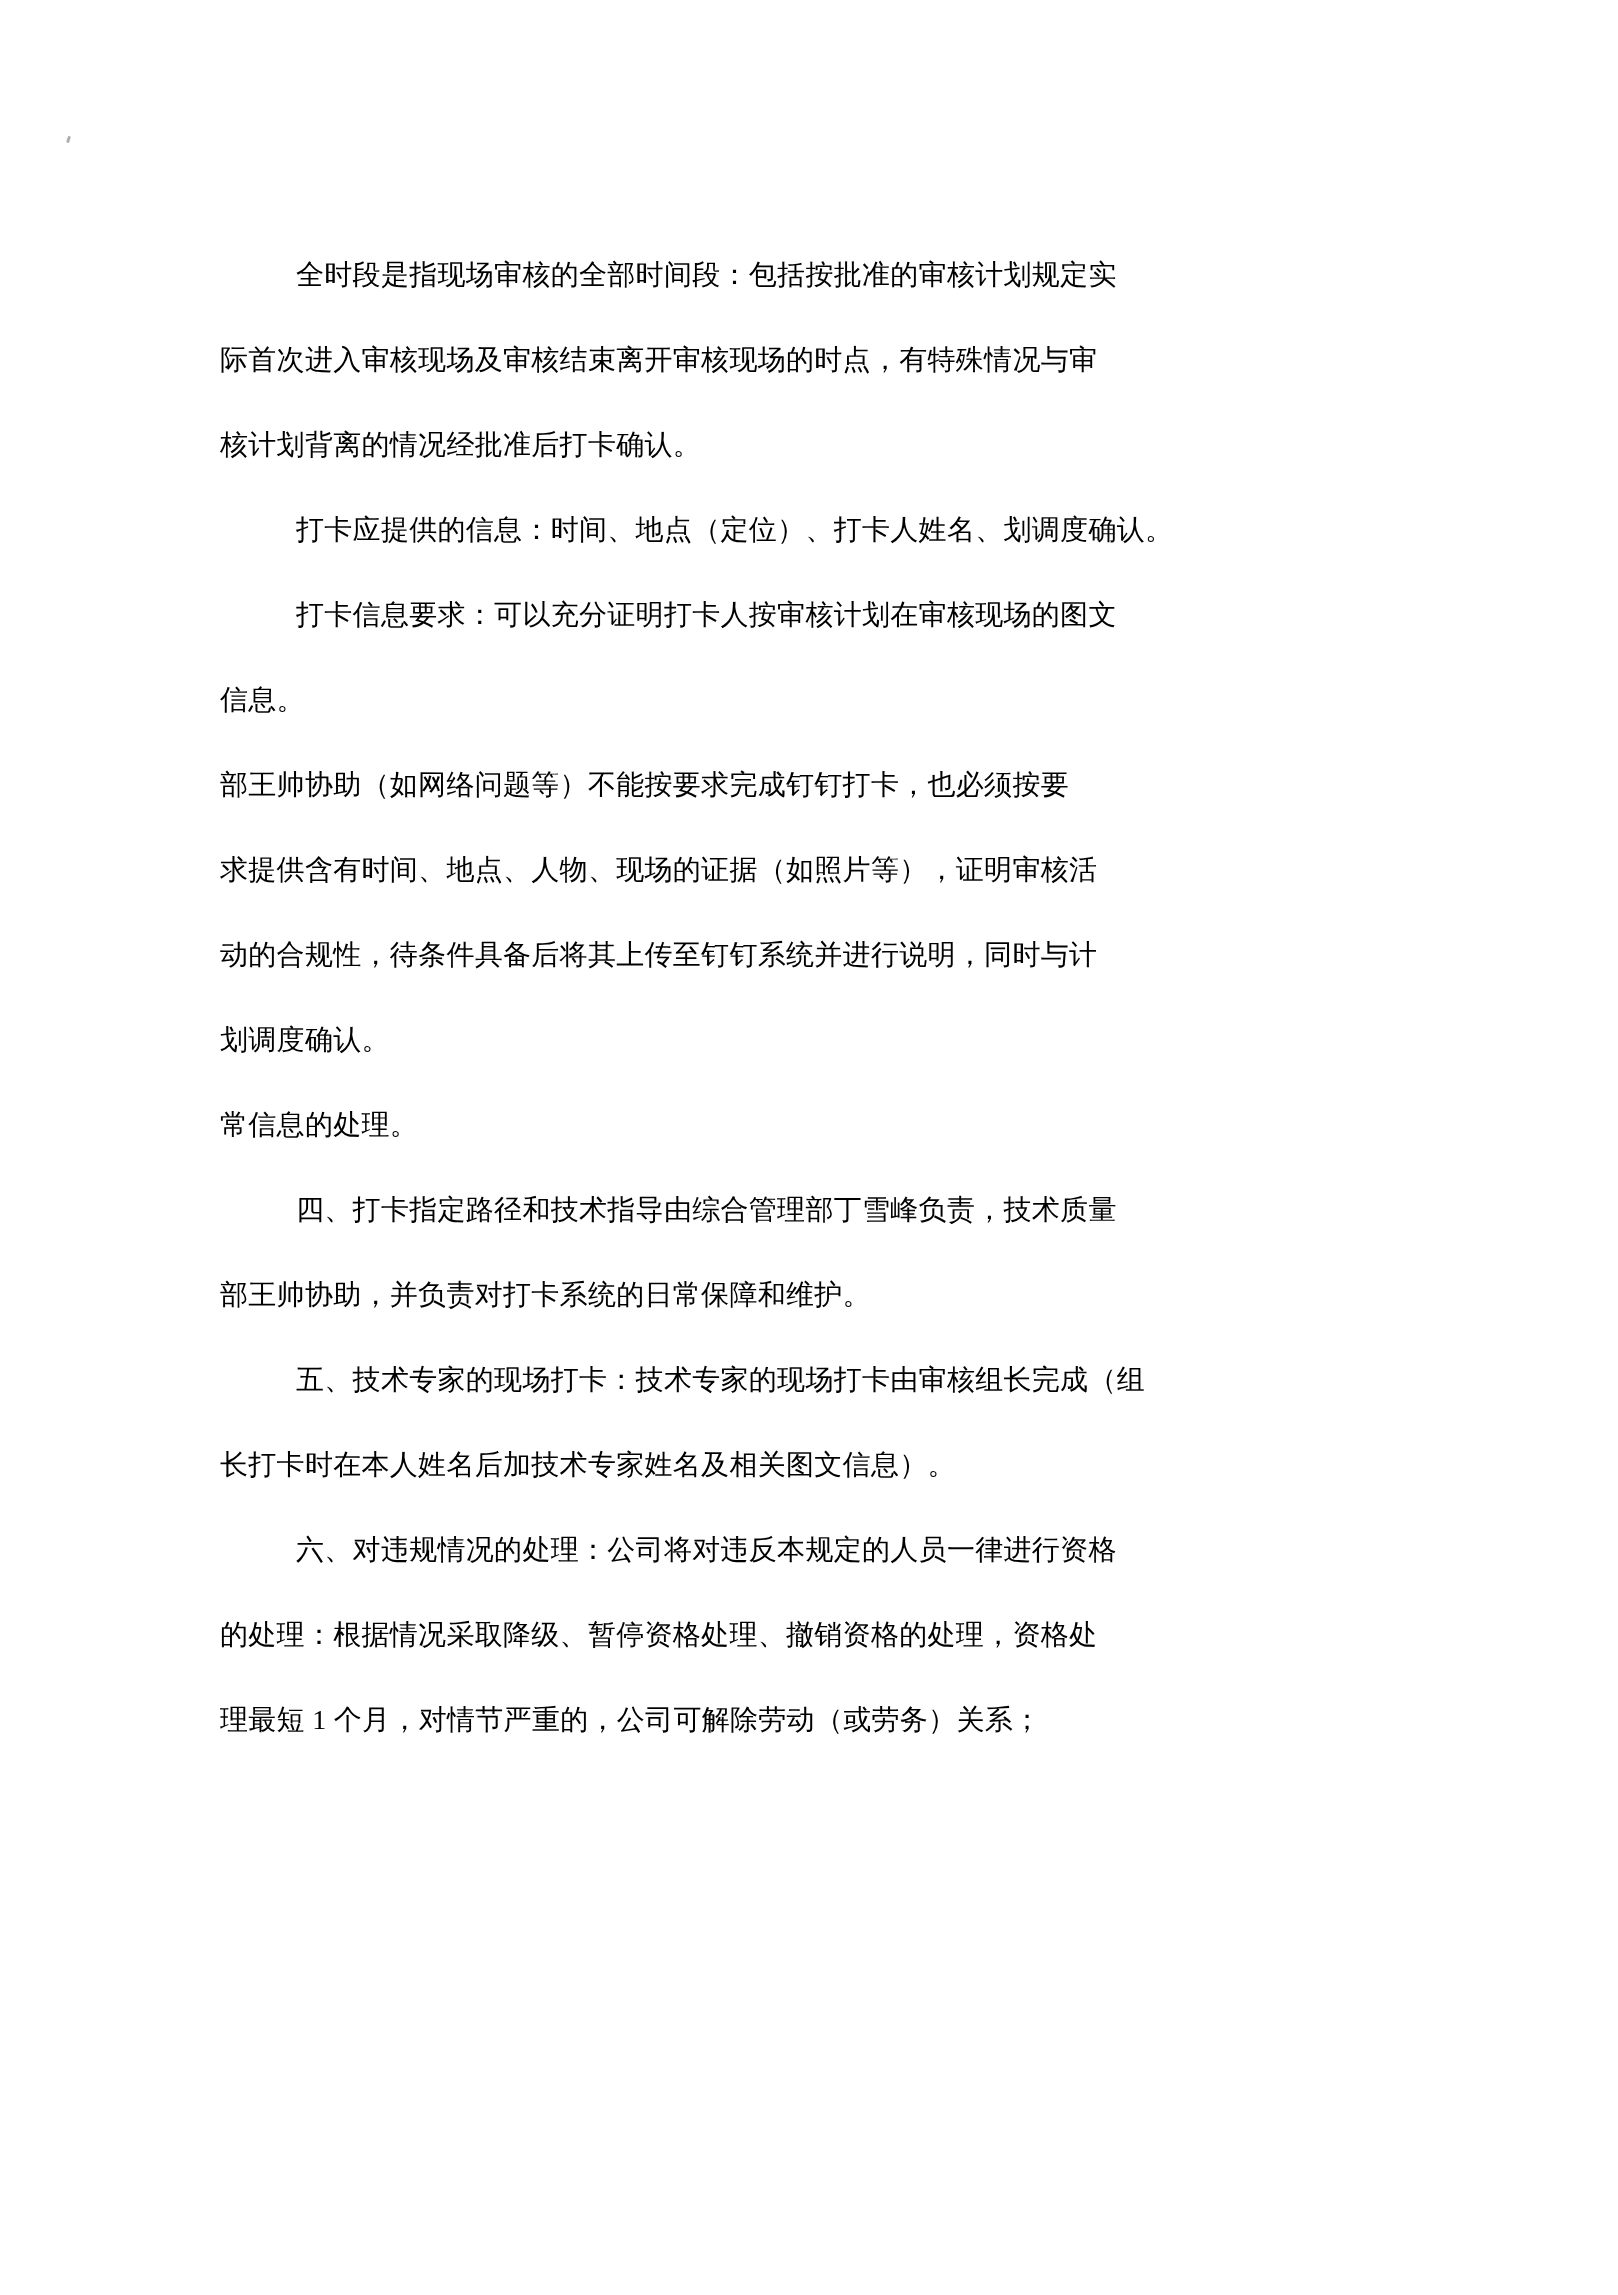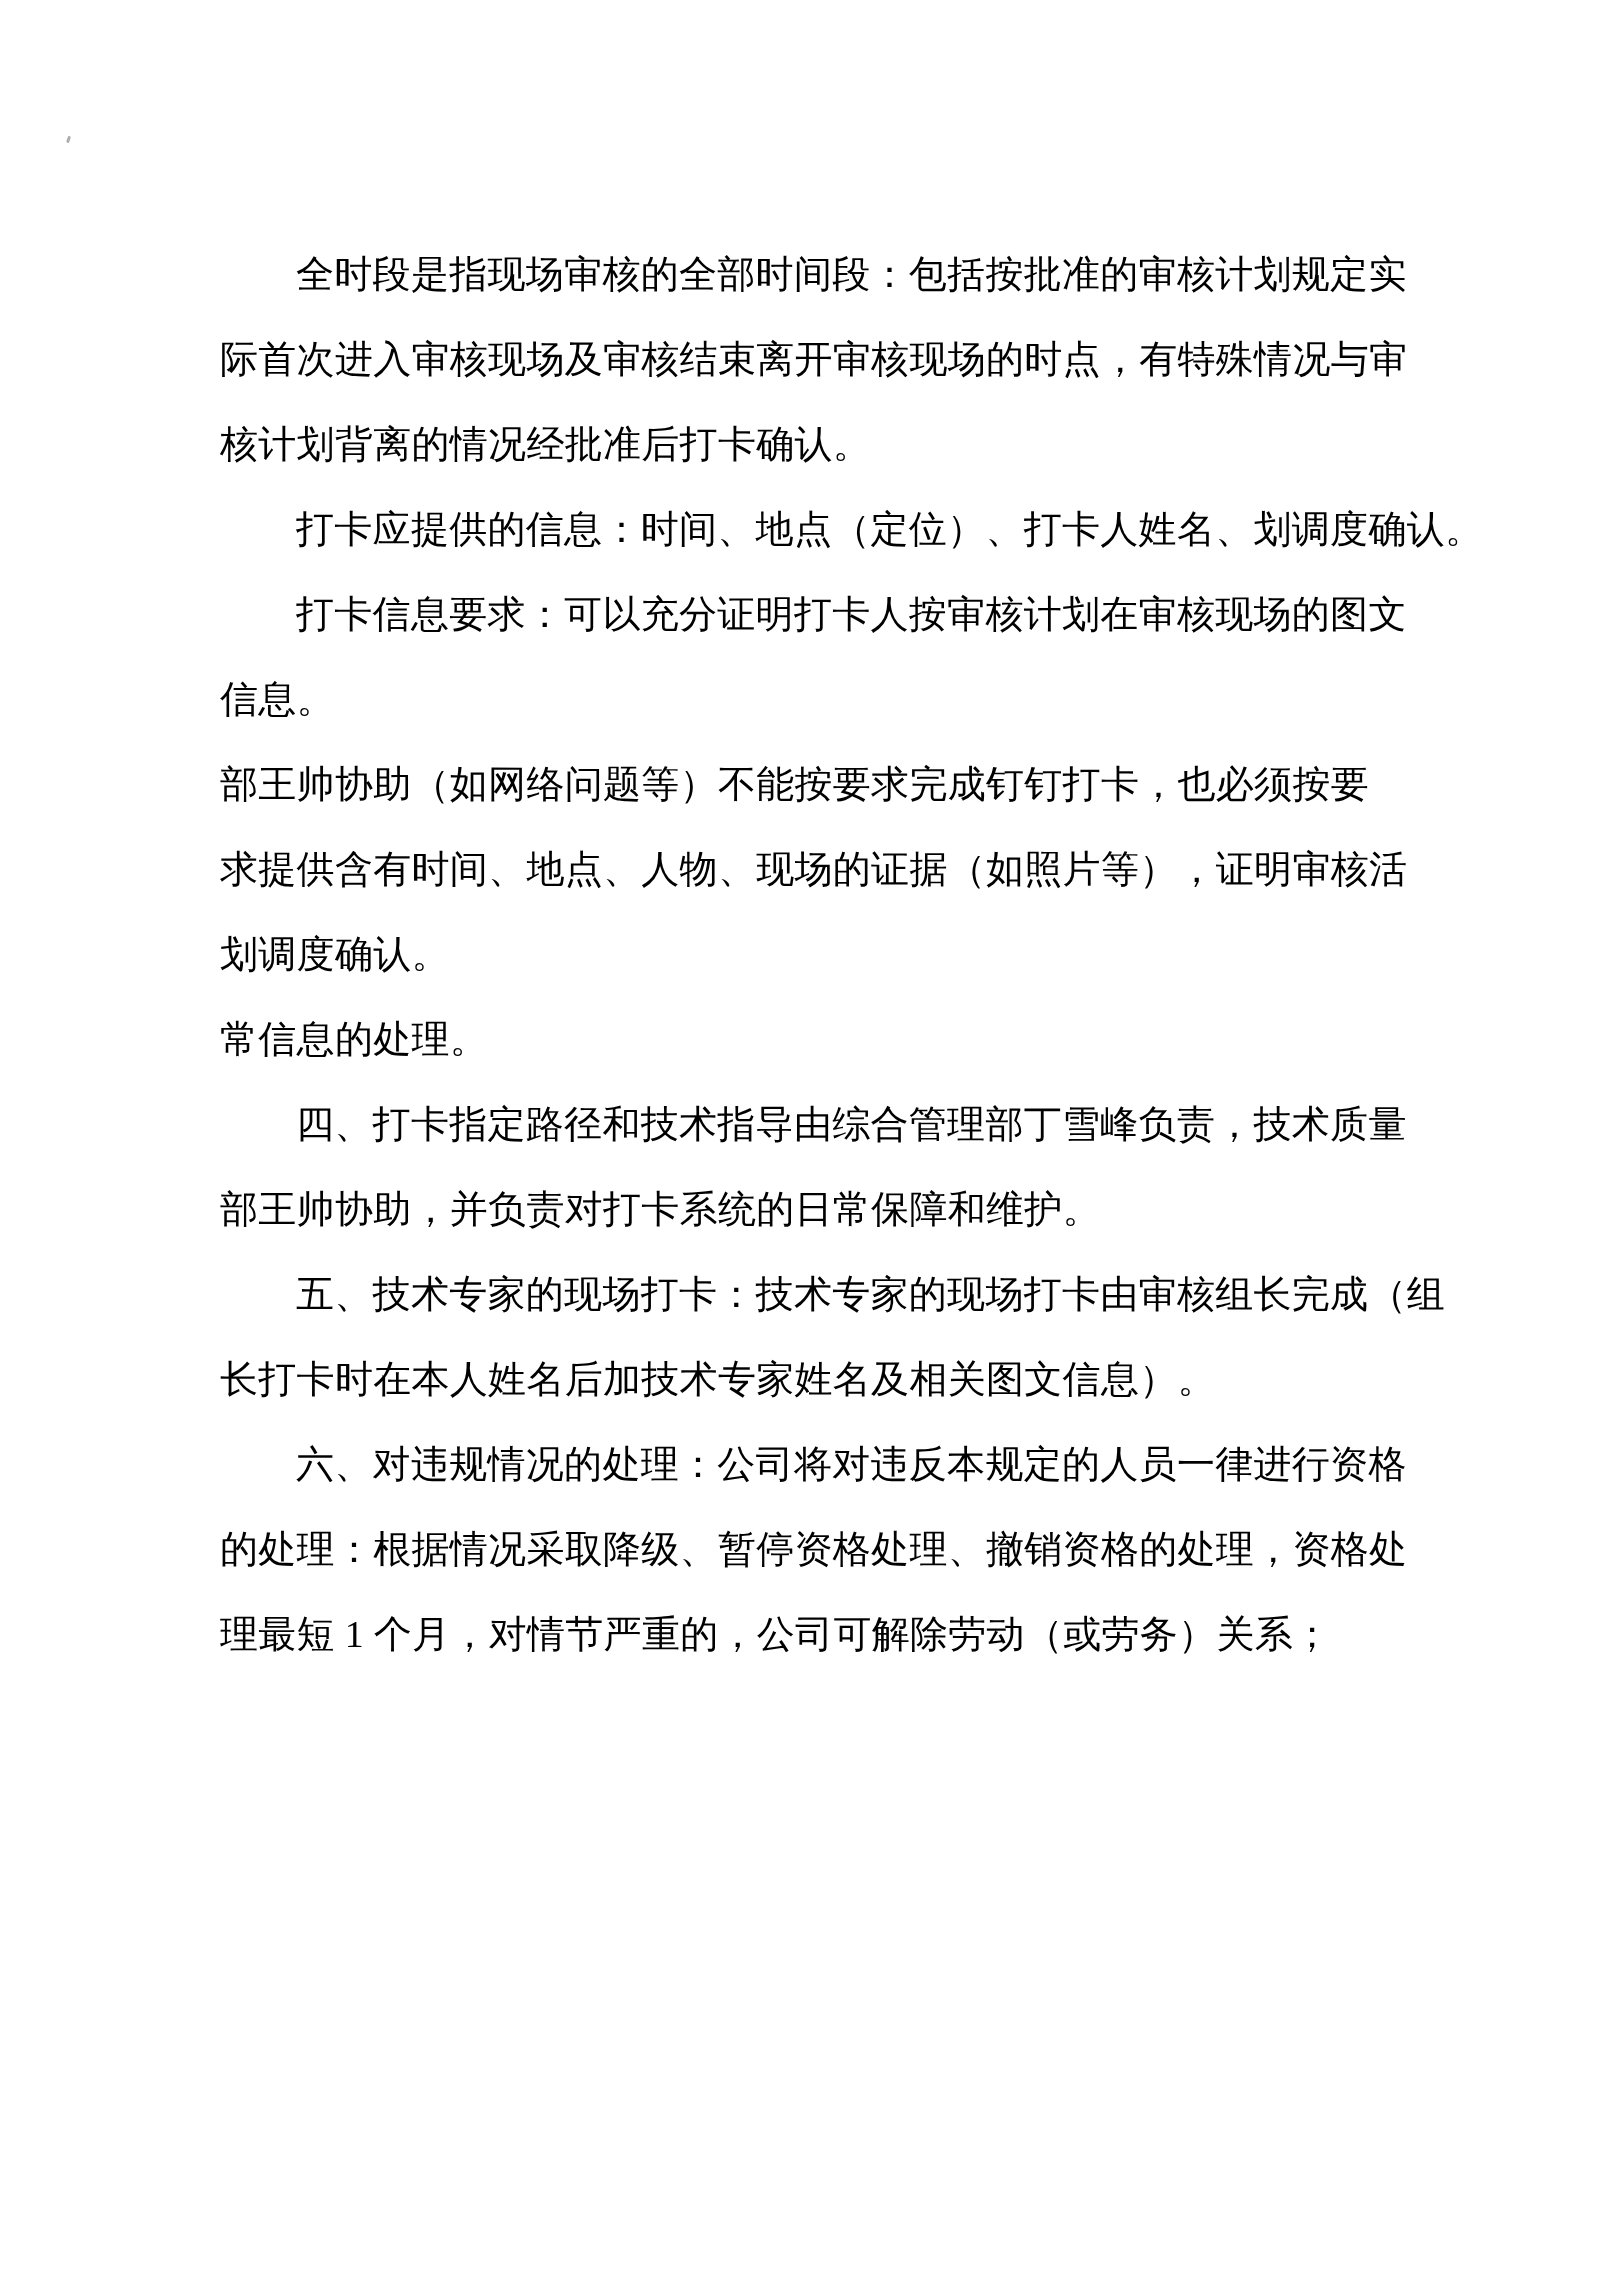--- a/index.html
+++ b/index.html
@@ -14,21 +14,21 @@
     background: #ffffff;
     overflow: hidden;
     font-family: "Liberation Serif", "DejaVu Serif", serif;
   }
   .text-block {
     position: absolute;
     left: 220px;
     top: 232px;
     width: 1199px;
     color: #000000;
-    font-size: 38px;
+    font-size: 28px;
     letter-spacing: 0.3px;
     font-weight: 500;
   }
   .line {
     display: block;
     height: 85px;
     line-height: 85px;
     white-space: nowrap;
     -webkit-font-smoothing: antialiased;
   }
@@ -55,20 +55,21 @@
 
   <div class="text-block">
     <div class="line indent">全时段是指现场审核的全部时间段：包括按批准的审核计划规定实</div>
     <div class="line">际首次进入审核现场及审核结束离开审核现场的时点，有特殊情况与审</div>
     <div class="line">核计划背离的情况经批准后打卡确认。</div>
     <div class="line indent">打卡应提供的信息：时间、地点（定位）、打卡人姓名、划调度确认。</div>
     <div class="line indent">打卡信息要求：可以充分证明打卡人按审核计划在审核现场的图文</div>
     <div class="line">信息。</div>
     <div class="line">部王帅协助（如网络问题等）不能按要求完成钉钉打卡，也必须按要</div>
     <div class="line">求提供含有时间、地点、人物、现场的证据（如照片等），证明审核活</div>
+    <div class="line">动的合规性，待条件具备后将其上传至钉钉系统并进行说明，同时与计</div>
     <div class="line">划调度确认。</div>
     <div class="line">常信息的处理。</div>
     <div class="line indent">四、打卡指定路径和技术指导由综合管理部丁雪峰负责，技术质量</div>
     <div class="line">部王帅协助，并负责对打卡系统的日常保障和维护。</div>
     <div class="line indent">五、技术专家的现场打卡：技术专家的现场打卡由审核组长完成（组</div>
     <div class="line">长打卡时在本人姓名后加技术专家姓名及相关图文信息）。</div>
     <div class="line indent">六、对违规情况的处理：公司将对违反本规定的人员一律进行资格</div>
     <div class="line">的处理：根据情况采取降级、暂停资格处理、撤销资格的处理，资格处</div>
     <div class="line">理最短 1 个月，对情节严重的，公司可解除劳动（或劳务）关系；</div>
   </div>

